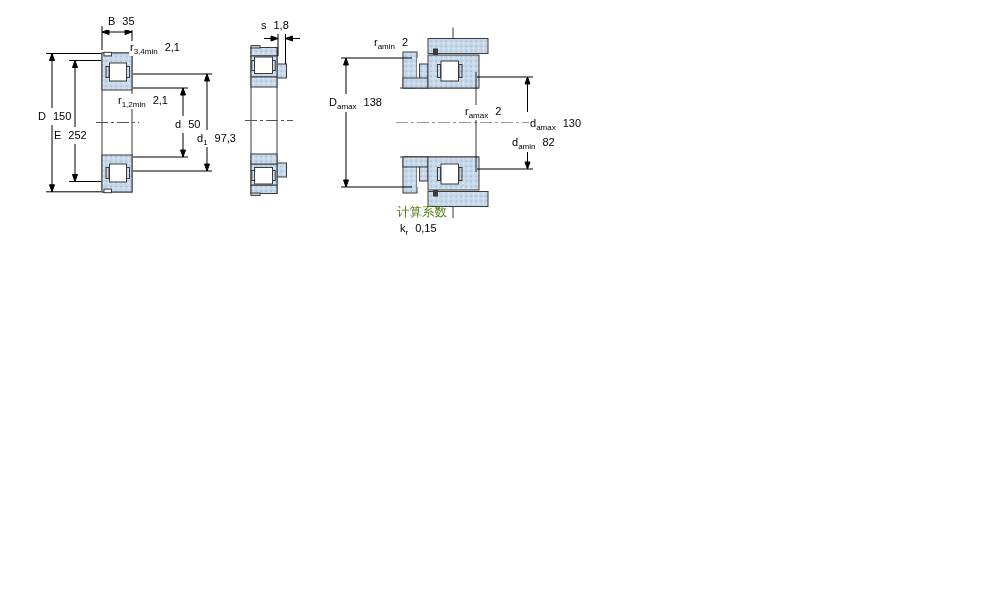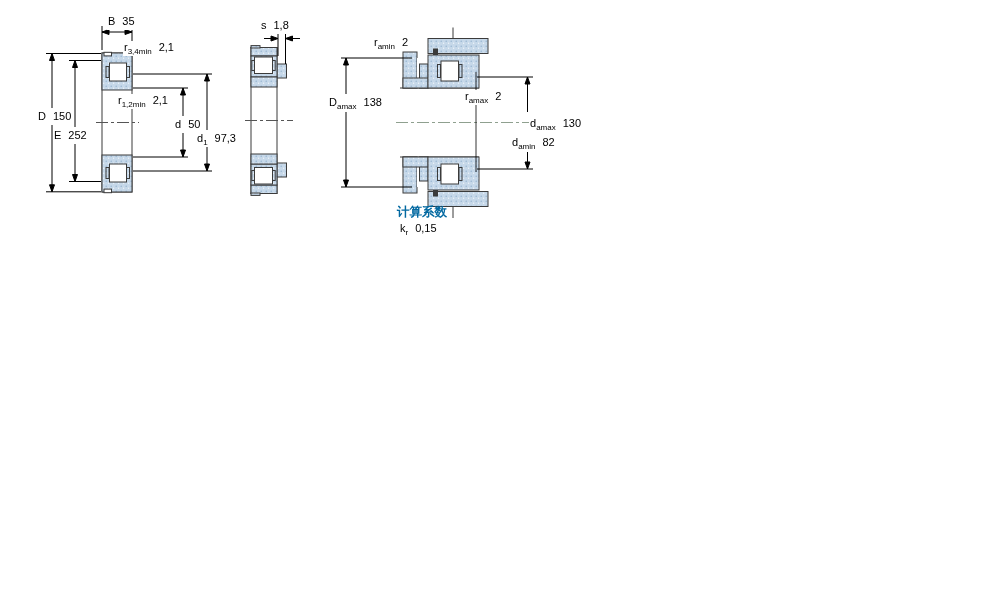--- a/index.html
+++ b/index.html
@@ -3,21 +3,21 @@
 <meta charset="utf-8">
 <style>
   html,body{margin:0;padding:0;background:#ffffff;}
   #stage{position:relative;width:1000px;height:600px;background:#ffffff;overflow:hidden;
          font-family:"Liberation Sans", sans-serif;}
   svg{position:absolute;left:0;top:0;}
   .lbl{position:absolute;font-size:11px;color:#000;background:#fff;padding:0 1px;
        white-space:nowrap;line-height:13px;}
   .lbl sub{font-size:8px;line-height:1;vertical-align:-3px;letter-spacing:0;}
   .lbl .v{margin-left:7px;}
-  .heading{position:absolute;font-size:12.5px;font-weight:bold;color:#0369a1;white-space:nowrap;}
+  .heading{position:absolute;font-size:12.5px;font-weight:normal;color:#4d7c0f;white-space:nowrap;}
 </style>
 </head>
 <body>
 
 <div id="stage">
 
 <svg width="1000" height="600" viewBox="0 0 1000 600">
   <defs>
     <pattern id="stip" patternUnits="userSpaceOnUse" width="5" height="5">
       <rect width="5" height="5" fill="#c6d8e9"></rect>
@@ -153,29 +153,29 @@
     <line x1="527.5" y1="77" x2="527.5" y2="112"></line>
         <line x1="527.5" y1="152" x2="527.5" y2="169"></line>
     <polygon points="527.5,77 525,84 530,84"></polygon>
         <polygon points="527.5,169 525,162 530,162"></polygon>
 
     <line x1="476" y1="72" x2="476" y2="172" stroke-width="0.8"></line>
   </g>
 </svg>
 
 <div class="lbl" style="left:107px;top:15px"><span>B</span><sub></sub><span class="v">35</span></div>
-<div class="lbl" style="left:123px;top:41px"><span>r</span><sub>3,4min</sub><span class="v">2,1</span></div>
+<div class="lbl" style="left:129px;top:41px"><span>r</span><sub>3,4min</sub><span class="v">2,1</span></div>
 <div class="lbl" style="left:117px;top:94px"><span>r</span><sub>1,2min</sub><span class="v">2,1</span></div>
 <div class="lbl" style="left:37px;top:110px"><span>D</span><sub></sub><span class="v">150</span></div>
 <div class="lbl" style="left:53px;top:129px"><span>E</span><sub></sub><span class="v">252</span></div>
 <div class="lbl" style="left:174px;top:118px"><span>d</span><sub></sub><span class="v">50</span></div>
 <div class="lbl" style="left:196px;top:132px"><span>d</span><sub>1</sub><span class="v">97,3</span></div>
 <div class="lbl" style="left:260px;top:19px"><span>s</span><sub></sub><span class="v">1,8</span></div>
 <div class="lbl" style="left:373px;top:36px"><span>r</span><sub>amin</sub><span class="v">2</span></div>
 <div class="lbl" style="left:328px;top:96px"><span>D</span><sub>amax</sub><span class="v">138</span></div>
-<div class="lbl" style="left:464px;top:90px"><span>r</span><sub>amax</sub><span class="v">2</span></div>
+<div class="lbl" style="left:464px;top:105px"><span>r</span><sub>amax</sub><span class="v">2</span></div>
 <div class="lbl" style="left:529px;top:117px"><span>d</span><sub>amax</sub><span class="v">130</span></div>
 <div class="lbl" style="left:511px;top:136px"><span>d</span><sub>amin</sub><span class="v">82</span></div>
 
 <div class="heading" style="left:397px;top:204px">计算系数</div>
 <div class="lbl" style="left:399px;top:222px;background:transparent"><span>k</span><sub>r</sub><span class="v">0,15</span></div>
 
 </div>
 
 </body></html>

